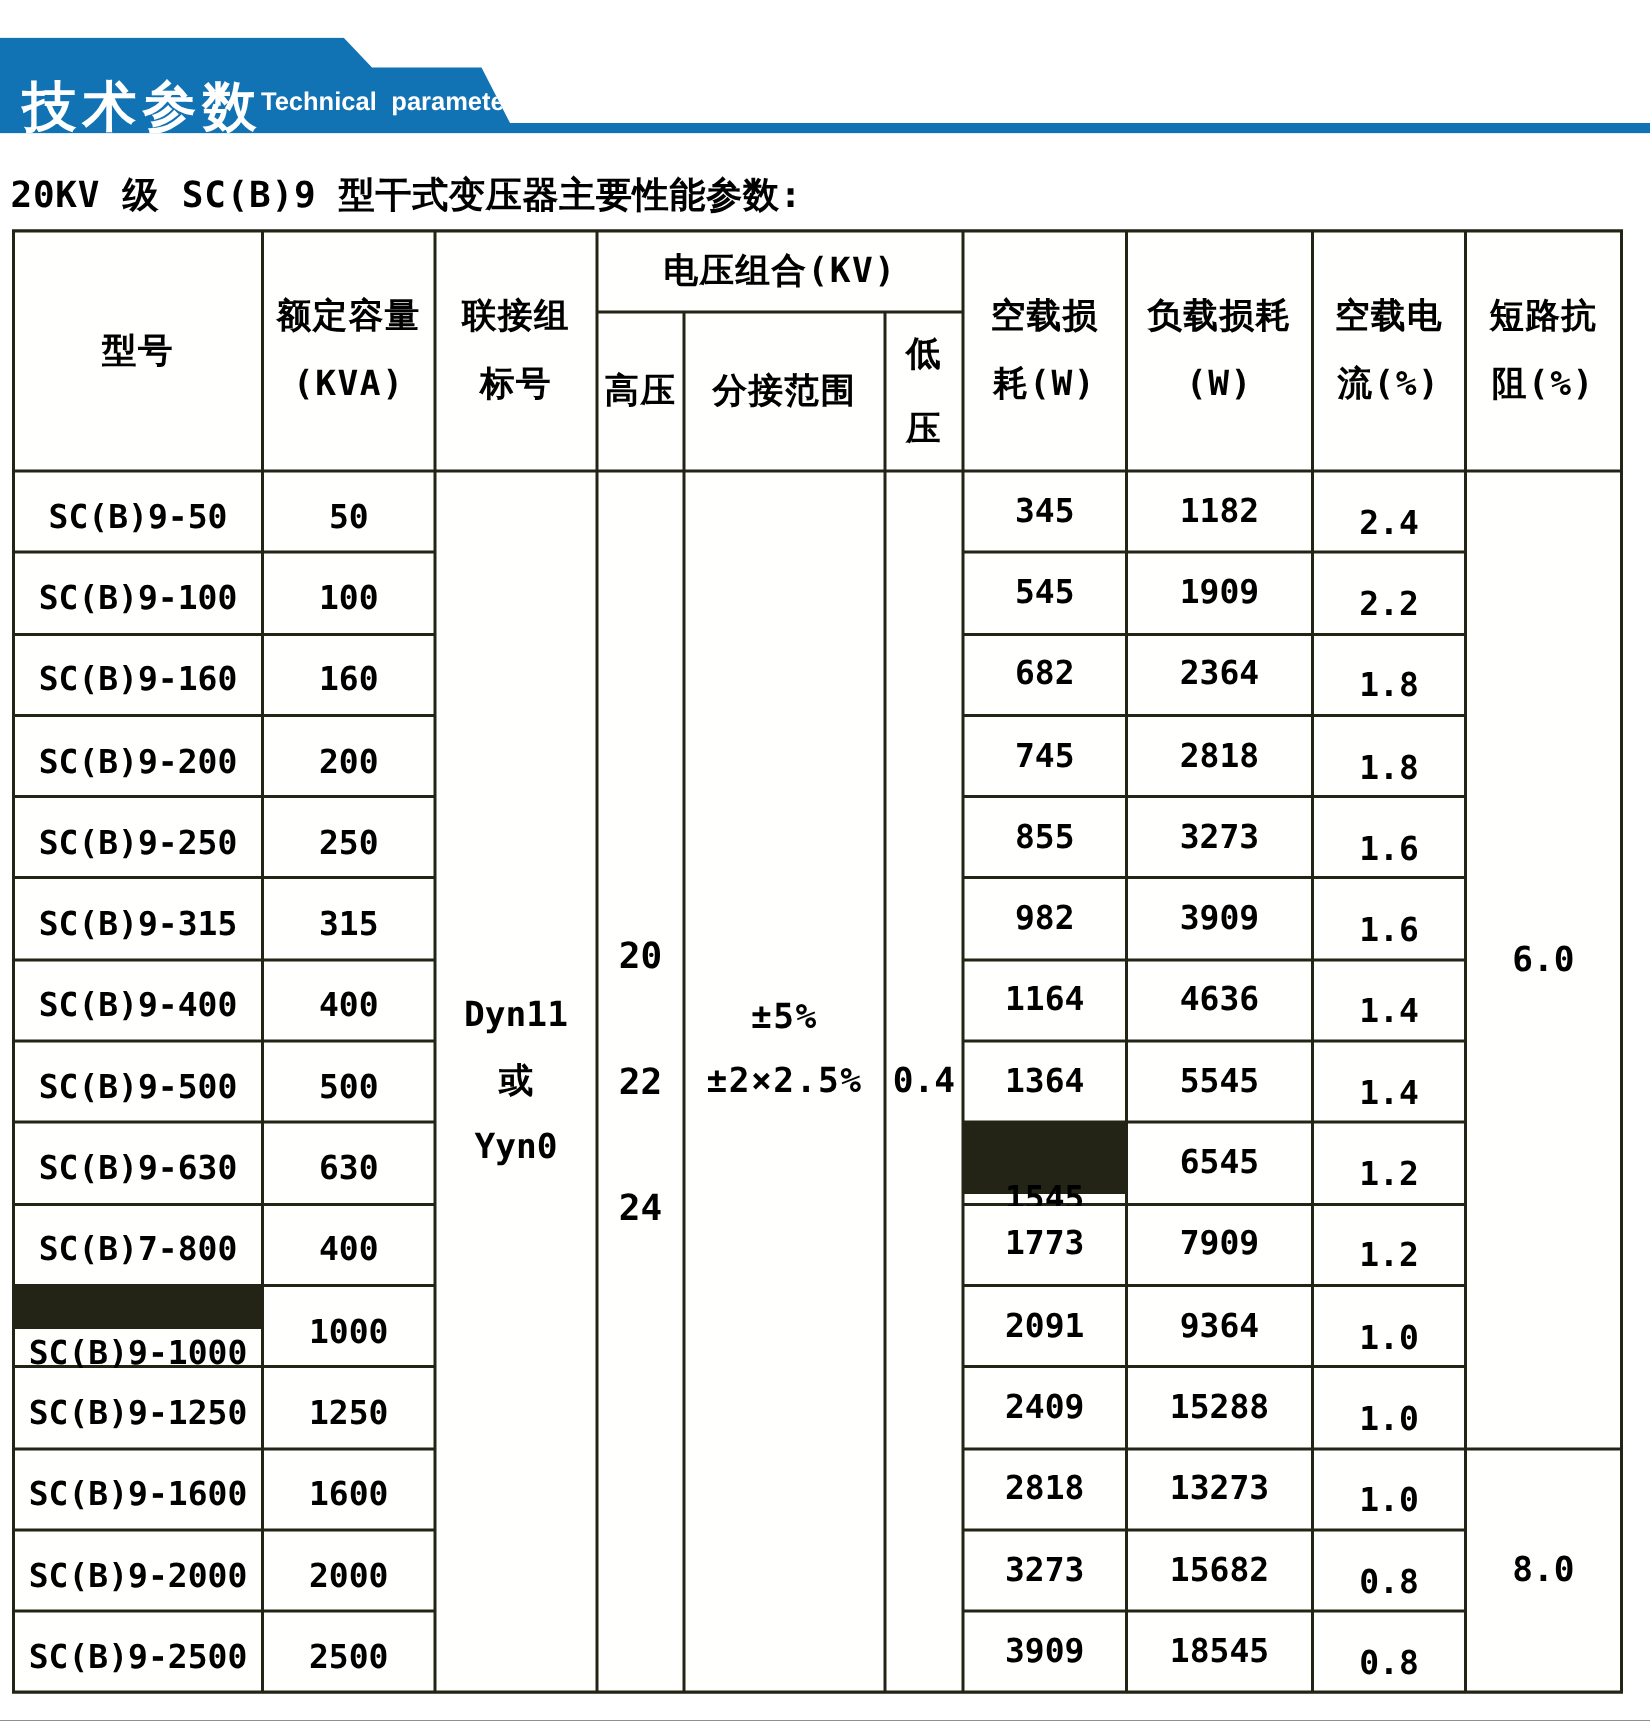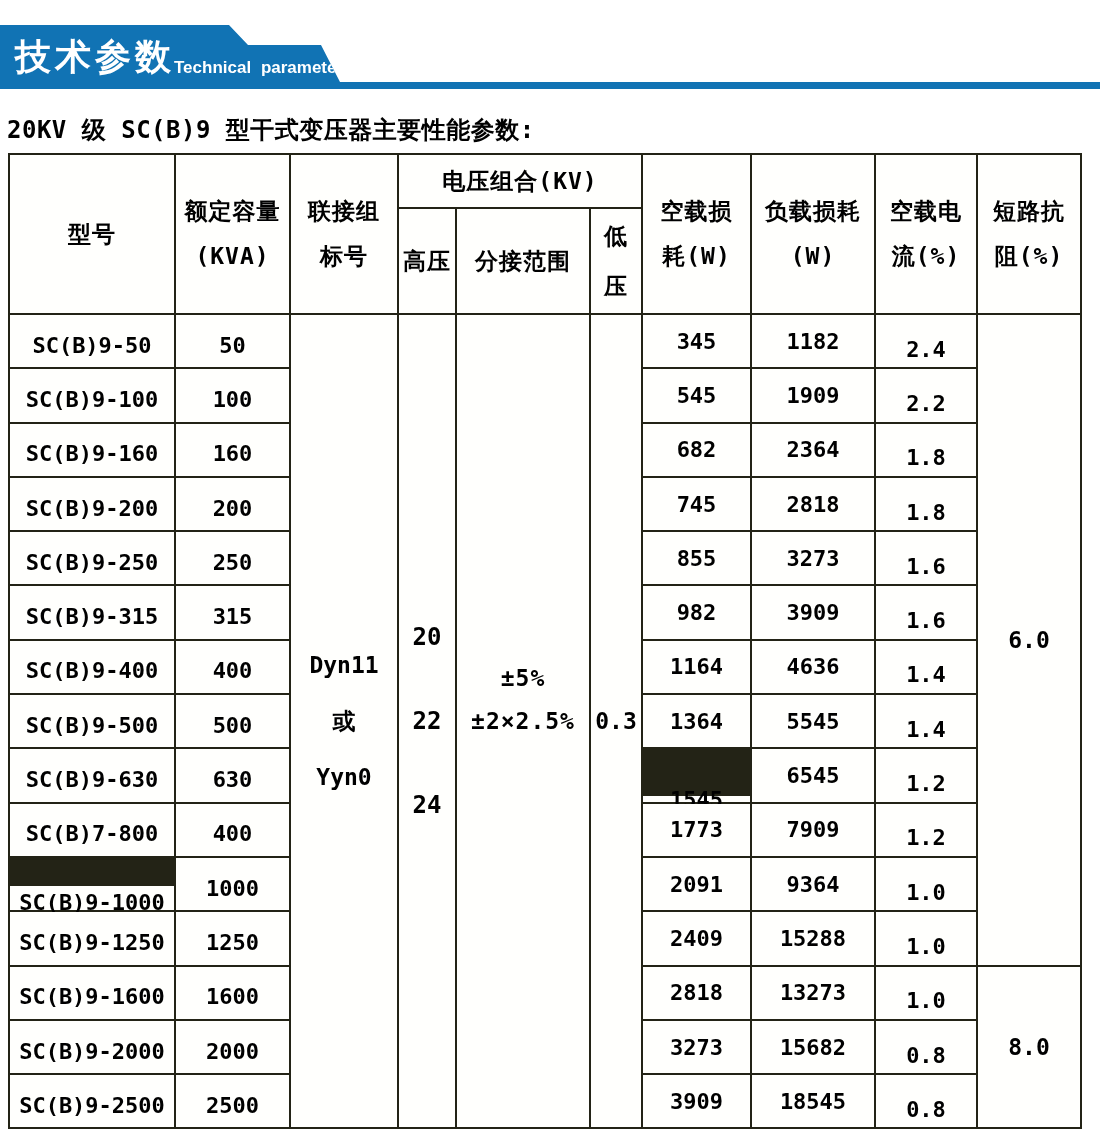--- a/index.html
+++ b/index.html
@@ -8,21 +8,21 @@
     font-family:"Liberation Sans","DejaVu Sans",sans-serif;
     overflow:hidden;
   }
   
   .banner{
     position:absolute;left:0;top:25px;width:1100px;height:64px;
     background:#1173b4;
     clip-path:polygon(0 0,229px 0,248px 20px,321px 20px,340px 57px,1100px 57px,1100px 64px,0 64px);
   }
   .banner-zh{
-    position:absolute;left:15px;top:8px;color:#ffffff;
+    position:absolute;left:15px;top:22px;color:#ffffff;
     font-size:36px;font-weight:bold;letter-spacing:4px;white-space:nowrap;
   }
   .banner-en{
     position:absolute;left:174px;top:33px;color:#ffffff;
     font-size:17px;font-weight:bold;word-spacing:5px;white-space:nowrap;
   }
   
   .page-title{
     position:absolute;left:7px;top:114px;
     font-family:"DejaVu Sans Mono","Liberation Mono",monospace;
@@ -54,21 +54,21 @@
   .c-vgroup{grid-area:1/4/2/7;}
   .c-hv{grid-area:2/4/3/5;}
   .c-tap{grid-area:2/5/3/6;}
   .c-lv{grid-area:2/6/3/7;}
   .c-lv .ln{line-height:50px;}
   .c-noloadloss{grid-area:1/7/3/8;}
   .c-loadloss{grid-area:1/8/3/9;}
   .c-noloadcur{grid-area:1/9/3/10;}
   .c-imp{grid-area:1/10/3/11;}
   
-  .m-conn{grid-area:3/3/18/4;font-size:23px;gap:12px;}
+  .m-conn{grid-area:3/3/18/4;font-size:23px;}
   .m-conn .ln{line-height:44px;}
   .m-hv{grid-area:3/4/18/5;font-size:24px;gap:56px;}
   .m-tap{grid-area:3/5/18/6;font-size:23px;padding-bottom:42px;letter-spacing:1px;}
   .m-tap .ln{line-height:43px;}
   .m-lv{grid-area:3/6/18/7;font-size:23px;}
   .m-imp6{grid-area:3/10/15/11;font-size:23px;}
   .m-imp8{grid-area:15/10/18/11;font-size:23px;}
 </style>
 </head>
 <body>
@@ -144,21 +144,21 @@
     <div>22</div>
     <div>24</div>
   </div>
 
   <div class="cell data m-tap">
     <div class="ln">±5%</div>
     <div class="ln">±2×2.5%</div>
   </div>
 
   <div class="cell data m-lv">
-    <div>0.3</div>
+    <div>0.4</div>
   </div>
 
   <div class="cell data m-imp6">
     <div>6.0</div>
   </div>
 
   <div class="cell data m-imp8">
     <div>8.0</div>
   </div>
 

